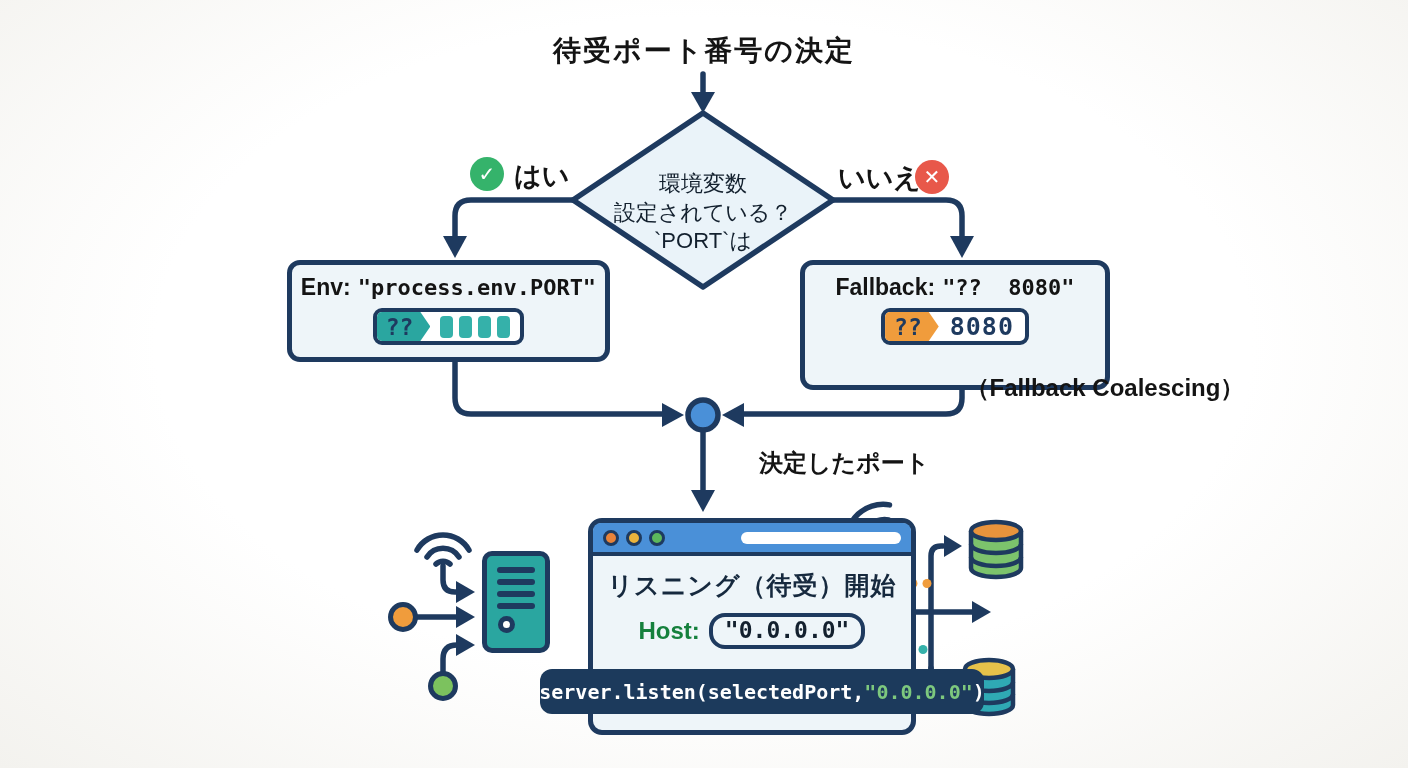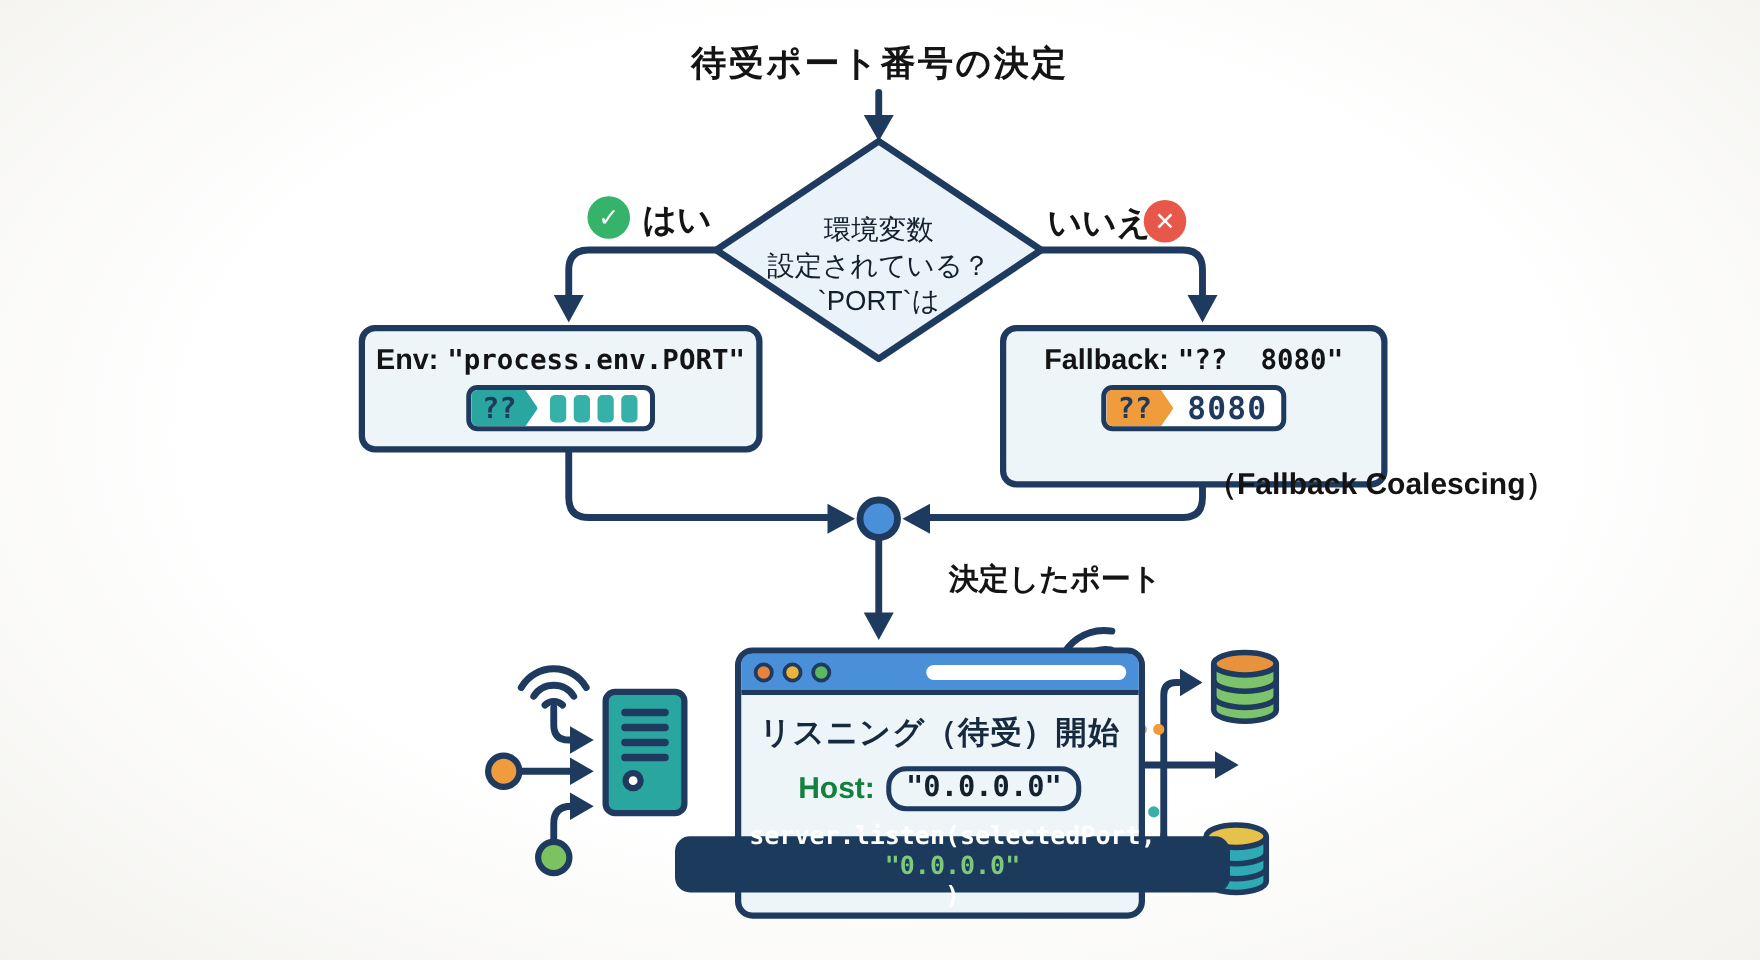--- a/index.html
+++ b/index.html
@@ -117,21 +117,21 @@
   .host-value {
     font-family:"DejaVu Sans Mono","Liberation Mono",monospace;
     font-size:23px; font-weight:bold; color:#13202e;
     border:4px solid #1e3a5f; border-radius:16px; padding:0 12px 2px;
   }
   .code-pill {
     position:absolute; left:-53px; top:146px; width:444px; height:45px;
     background:#1c3a5c; border-radius:12px; z-index:3;
     display:flex; align-items:center; justify-content:center;
     font-family:"DejaVu Sans Mono","Liberation Mono",monospace;
-    font-size:20px; font-weight:bold; color:#ffffff; white-space:pre;flex-direction:column;
+    font-size:20px; font-weight:bold; color:#ffffff; white-space:pre;
   }
   .code-pill .hl { color:#7dc87e; }
 </style>
 </head>
 <body>
 
 <div class="stage">
 
   <svg class="layer" width="1408" height="768" viewBox="0 0 1408 768">
     <g stroke="#1e3a5f" stroke-width="5.5" fill="none" stroke-linecap="round" stroke-linejoin="round">

